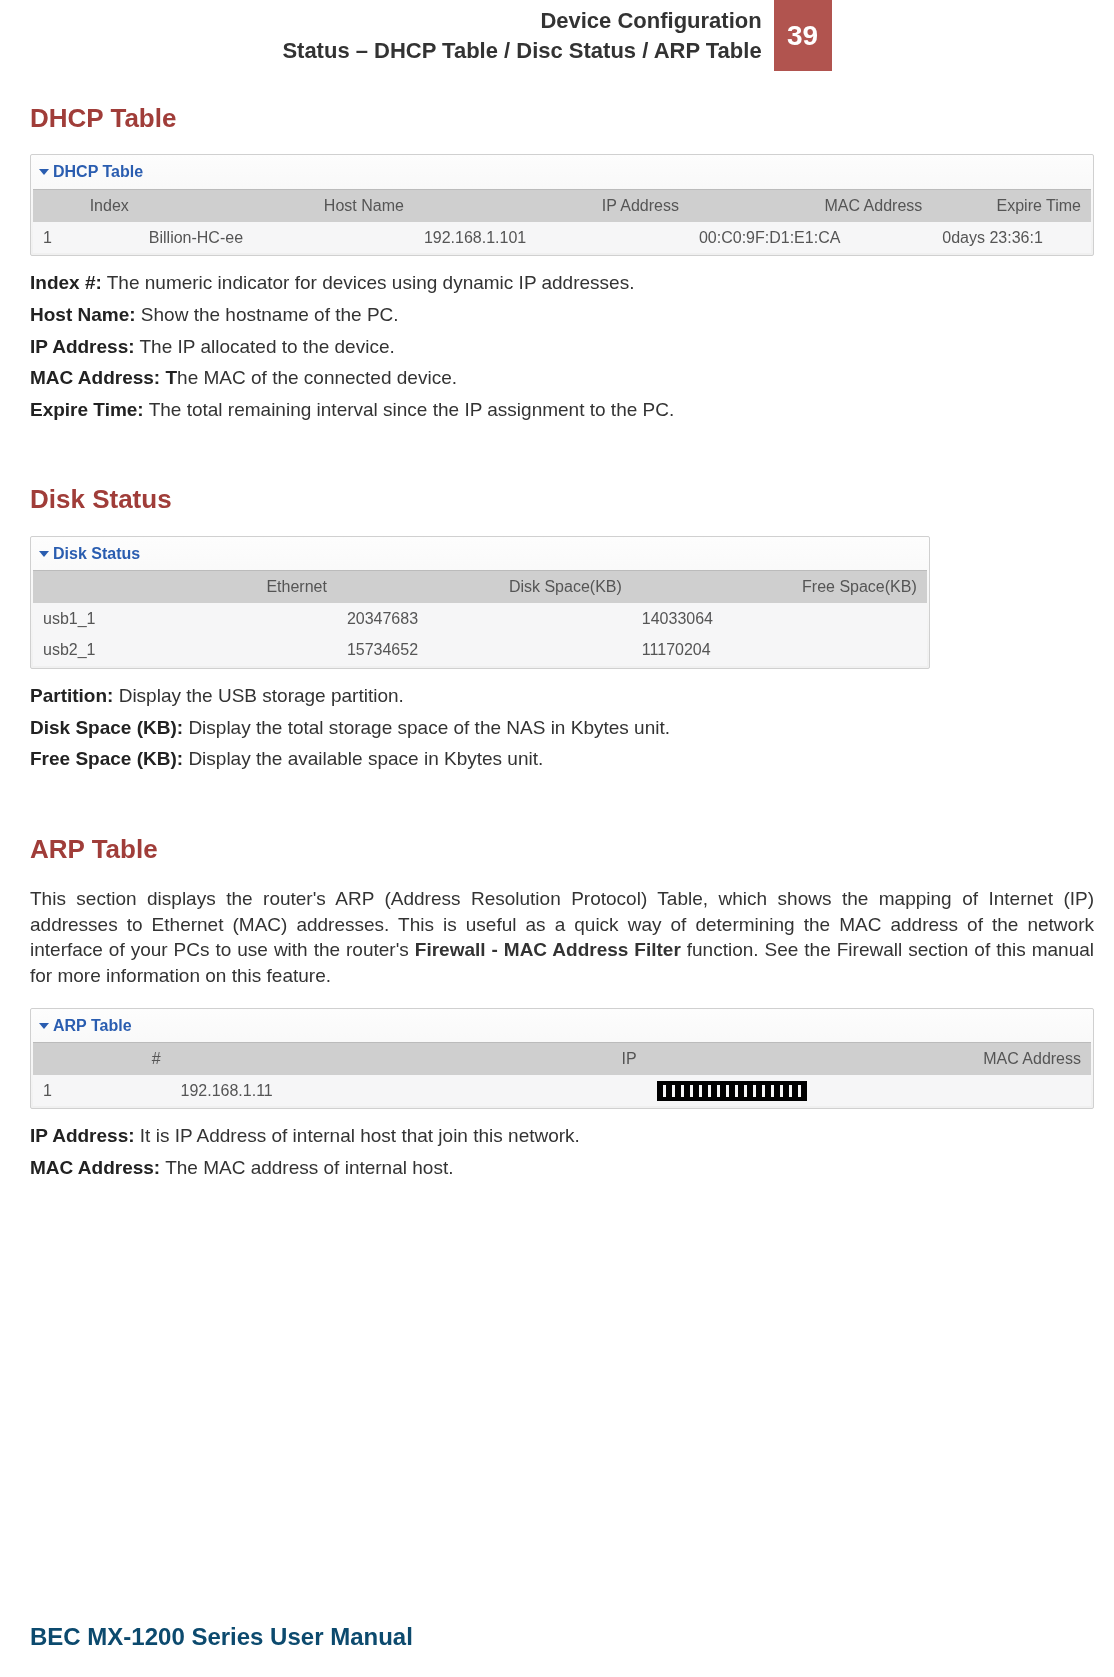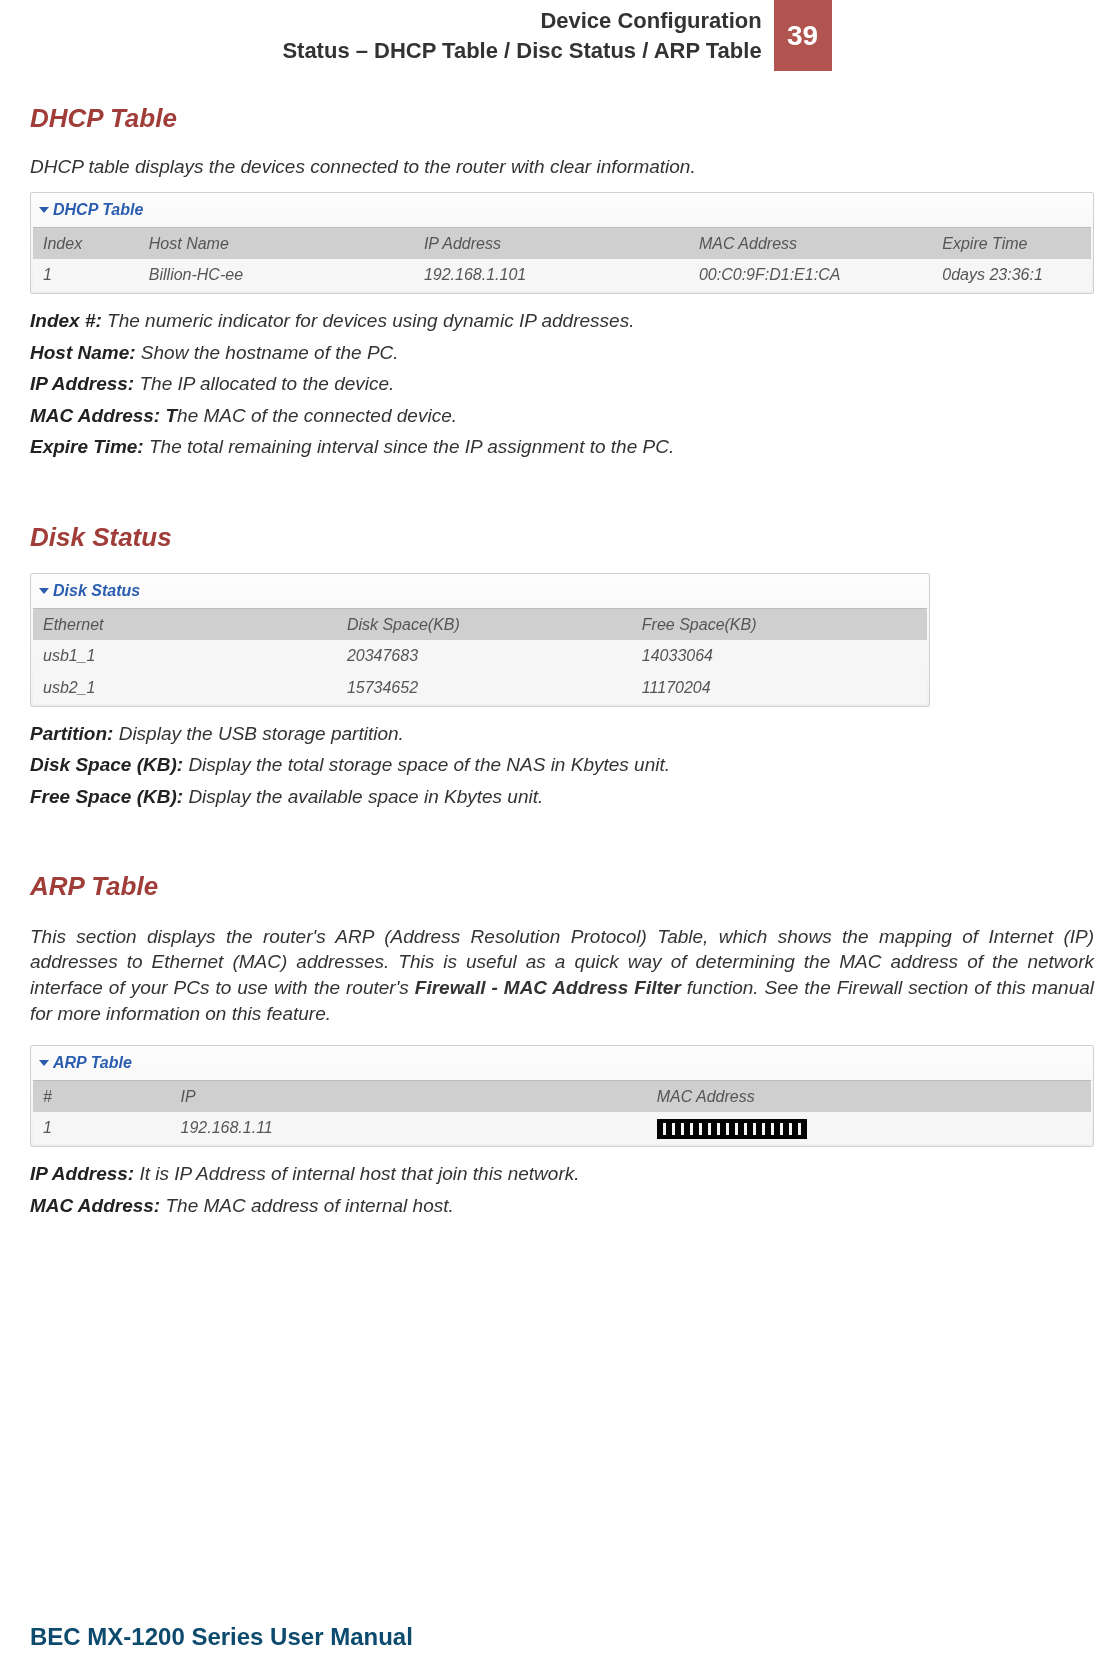--- a/index.html
+++ b/index.html
@@ -35,21 +35,20 @@
     background: #b1544f;
     color: #fff;
     font-weight: bold;
     font-size: 28px;
     display: flex;
     align-items: center;
     justify-content: center;
   }
   .content {
     padding: 0 20px 0 30px;
-    font-style: italic;
   }
   h2.section-heading {
     color: #a03d39;
     font-size: 26px;
     font-weight: bold;
     margin: 30px 0 18px 0;
   }
   p.intro {
     margin: 0 0 12px 0;
   }
@@ -75,21 +74,21 @@
     margin-right: 4px;
     vertical-align: 2px;
   }
   table.ui-table {
     width: 100%;
     border-collapse: collapse;
     font-size: 16px;
     color: #555;
   }
   table.ui-table th {
-    text-align: left;
+    text-align: right;
     font-weight: normal;
     background: #cfcfcf;
     padding: 5px 10px;
     border-top: 1px solid #bbb;
   }
   table.ui-table td {
     background: #f6f6f7;
     padding: 5px 10px;
   }
   .def-line {
@@ -130,21 +129,20 @@
     <div class="header-text">
       <div>Device Configuration</div>
       <div>Status – DHCP Table / Disc Status / ARP Table</div>
     </div>
     <div class="page-number-box">39</div>
   </div>
 
   <div class="content">
 
     <h2 class="section-heading">DHCP Table</h2>
-    <p class="intro">DHCP table displays the devices connected to the router with clear information.</p>
 
     <div class="ui-panel">
       <div class="ui-panel-title">
         <span class="chev"></span><span>DHCP Table</span>
       </div>
       <table class="ui-table">
         <tbody>
             <tr>
           <th style="width:10%">Index</th>
           <th style="width:26%">Host Name</th>

